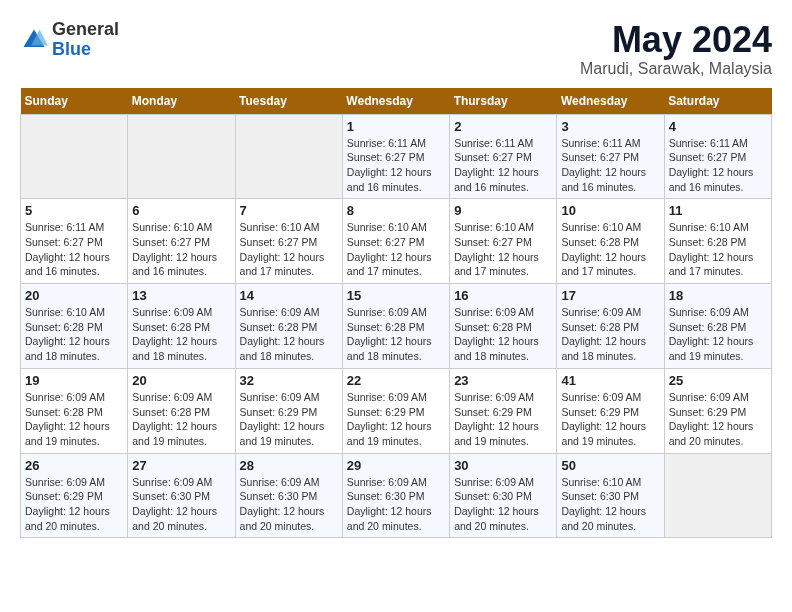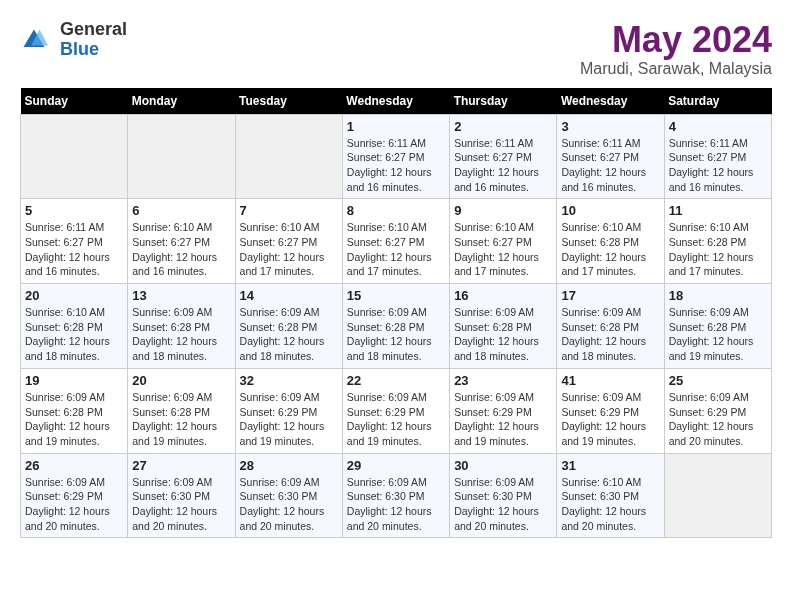--- a/index.html
+++ b/index.html
@@ -12,54 +12,54 @@
     }
     .header-section {
       display: flex;
       justify-content: space-between;
       align-items: flex-start;
       margin-bottom: 10px;
     }
     .logo {
       display: flex;
       align-items: center;
-      gap: 12px;
+      gap: 4px;
     }
     .logo-text {
       font-size: 18px;
       font-weight: bold;
       line-height: 1.1;
     }
     .logo-general { color: #333; }
     .logo-blue { color: #1a6bbc; }
     .logo-icon {
       width: 28px;
       height: 28px;
     }
     .title-section {
       text-align: right;
     }
     .month-title {
       font-size: 36px;
       font-weight: bold;
-      color: #701a75;
+      color: #0f172a;
       line-height: 1.1;
     }
     .location-title {
       font-size: 16px;
       color: #555;
       margin-left: 30px;
     }
     table {
       width: 100%;
       border-collapse: collapse;
       font-size: 11px;
     }
     thead th {
-      background-color: #000000;
+      background-color: #a16207;
       color: white;
       padding: 6px 4px;
       text-align: left;
       font-size: 12px;
       font-weight: bold;
     }
     tbody td {
       border: 1px solid #ccc;
       vertical-align: top;
       padding: 4px;
@@ -246,19 +246,19 @@
         </td>
         <td>
           <div class="day-number">29</div>
           <div class="day-info">Sunrise: 6:09 AM<br>Sunset: 6:30 PM<br>Daylight: 12 hours<br>and 20 minutes.</div>
         </td>
         <td>
           <div class="day-number">30</div>
           <div class="day-info">Sunrise: 6:09 AM<br>Sunset: 6:30 PM<br>Daylight: 12 hours<br>and 20 minutes.</div>
         </td>
         <td>
-          <div class="day-number">31</div>
+          <div class="day-number">50</div>
           <div class="day-info">Sunrise: 6:10 AM<br>Sunset: 6:30 PM<br>Daylight: 12 hours<br>and 20 minutes.</div>
         </td>
         <td class="empty-cell"></td>
       </tr>
     </tbody>
 </table>
 
 </body></html>

